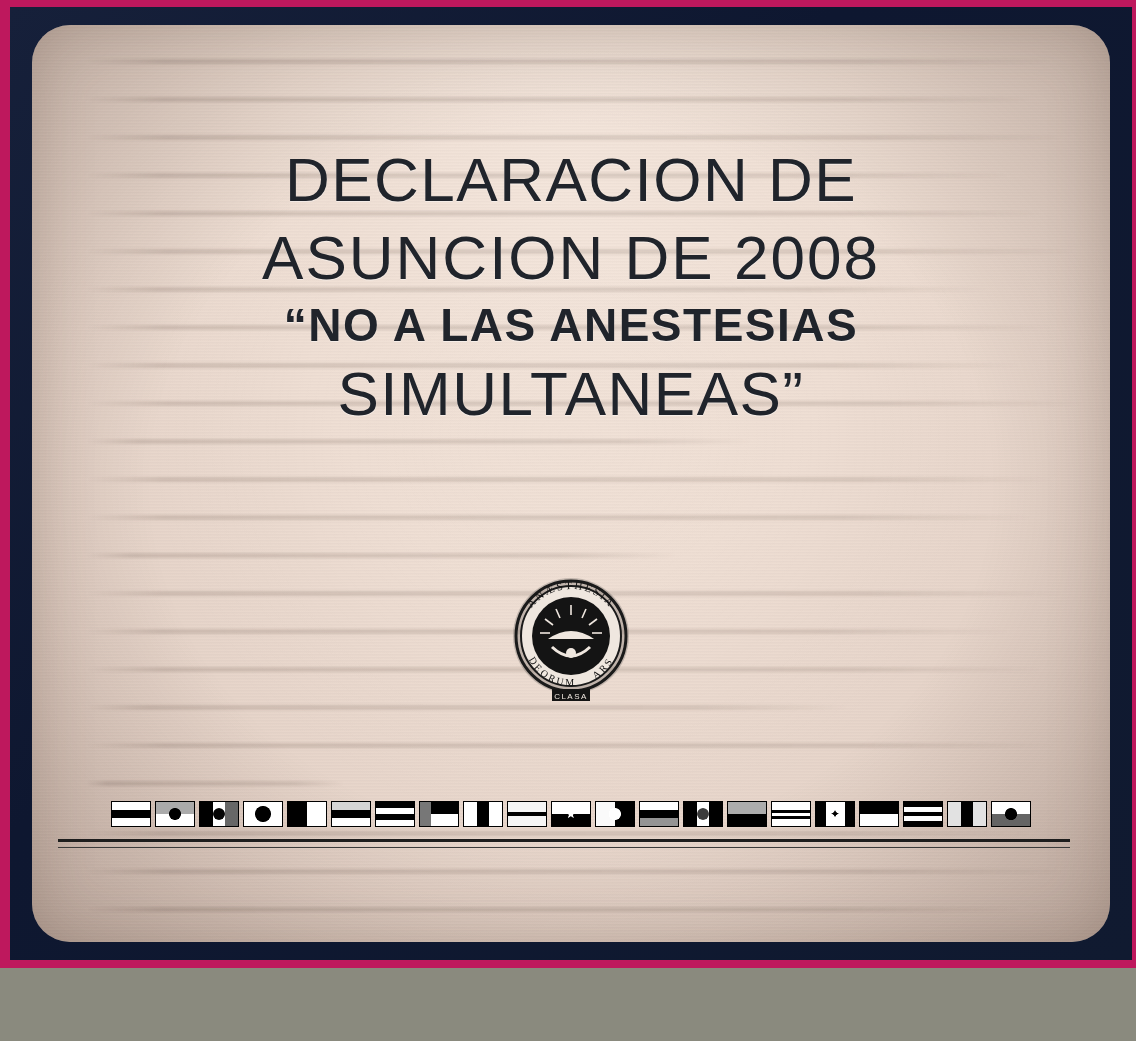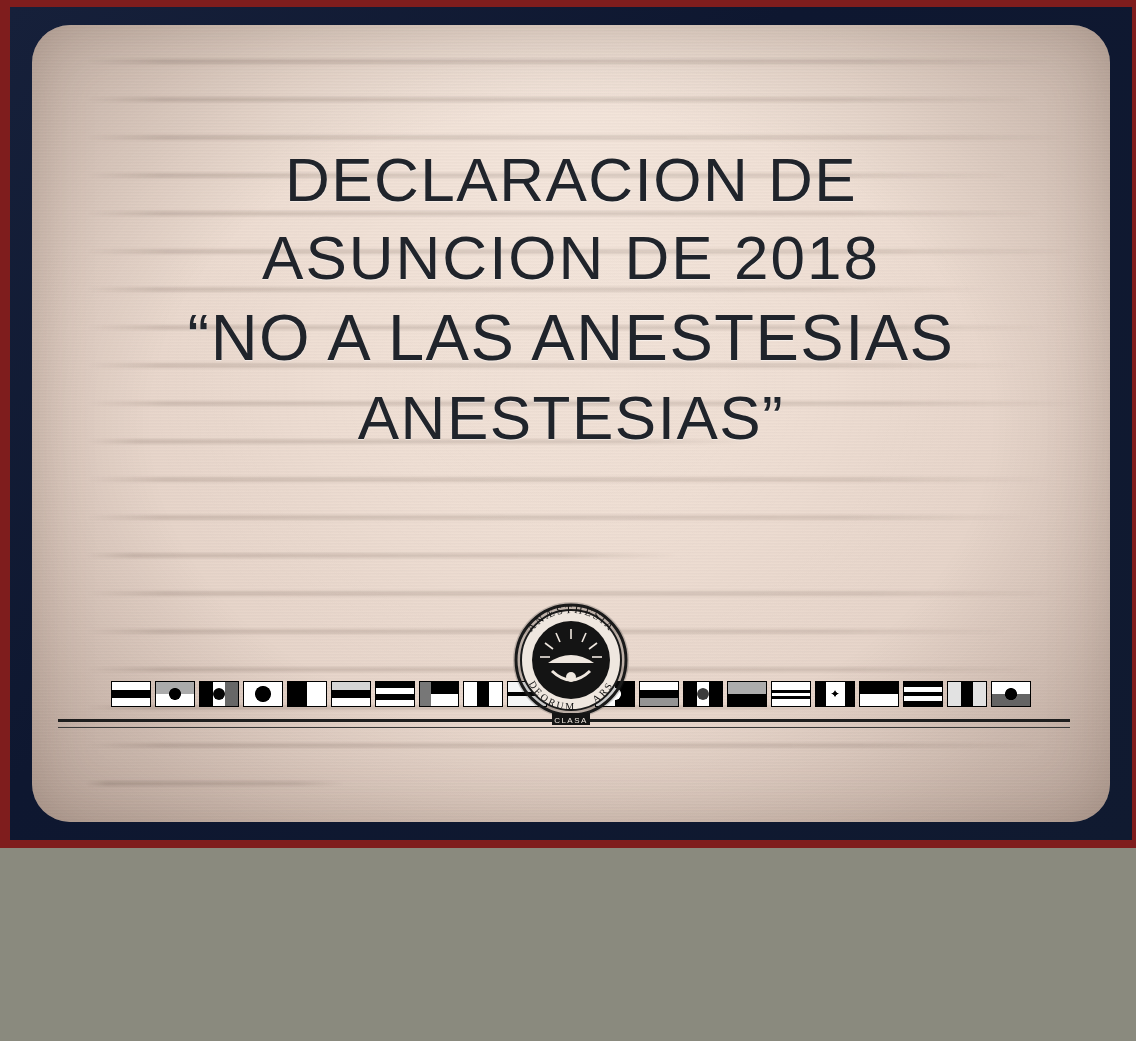--- a/index.html
+++ b/index.html
@@ -11,23 +11,23 @@
     width: 1136px;
     height: 1041px;
     overflow: hidden;
     font-family: "Liberation Sans", sans-serif;
   }
 
   
   .frame-outer {
     position: relative;
     width: 1136px;
-    height: 848px;
+    height: 968px;
     box-sizing: border-box;
-    background: #7f1d1d;
+    background: #be185d;
     padding: 7px 4px 8px 10px;
   }
 
   
   .frame-dark {
     position: relative;
     width: 100%;
     height: 100%;
     box-sizing: border-box;
     background: #121c33;
@@ -93,21 +93,21 @@
     line-height: 1.26;
     letter-spacing: 1.5px;
     font-weight: 400;
     text-shadow: 0 1px 0 rgba(255,255,255,0.45);
   }
   .title-line {
     display: block;
     white-space: nowrap;
   }
   .title-line.l2 { letter-spacing: 2px; }
-  .title-line.l3 { font-size: 65px; }
+  .title-line.l3 { font-size: 46px; font-weight: bold; }
   .title-line.l4 { font-size: 62px; }
 
   
   .seal-wrap {
     margin-top: 128px;
     width: 150px;
     height: 150px;
     position: relative;
   }
   .seal-wrap svg { display: block; }
@@ -210,23 +210,23 @@
         <div class="ghost-line" style="left:5%;  width:87%; top:882px;"></div>
         <div class="ghost-line" style="left:5%;  width:66%; top:958px;"></div>
       </div>
 
       <div class="grain"></div>
 
       <div class="content">
 
         <div class="title-block">
           <span class="title-line l1">DECLARACION DE</span>
-          <span class="title-line l2">ASUNCION DE 2018</span>
+          <span class="title-line l2">ASUNCION DE 2008</span>
           <span class="title-line l3">“NO A LAS ANESTESIAS</span>
-          <span class="title-line l4">ANESTESIAS”</span>
+          <span class="title-line l4">SIMULTANEAS”</span>
         </div>
 
         <div class="seal-wrap">
           <svg viewBox="0 0 150 150" width="150" height="150" aria-hidden="true">
             <defs>
               <path id="arcTop" d="M 25,78 A 50,50 0 0 1 125,78" fill="none"></path>
               <path id="arcBot" d="M 28,78 A 47,47 0 0 0 122,78" fill="none"></path>
             </defs>
             <circle cx="75" cy="75" r="58" fill="#2b2b2b" opacity="0.22"></circle>
             <circle cx="75" cy="75" r="55" fill="none" stroke="#1a1a1a" stroke-width="3"></circle>

